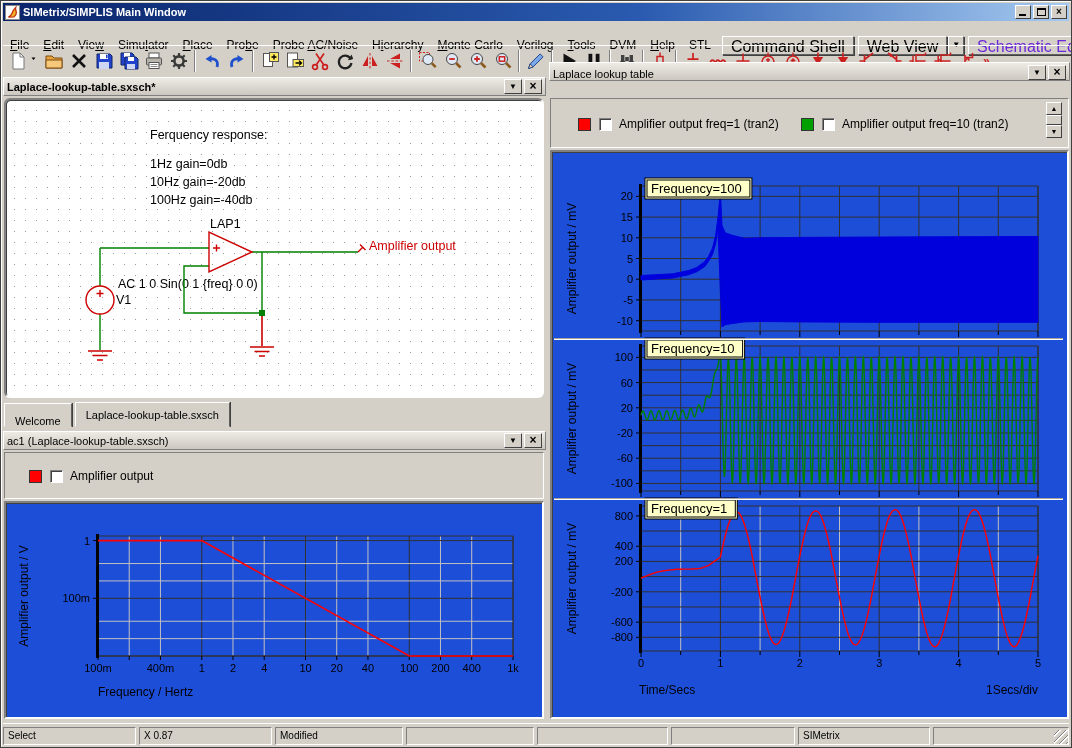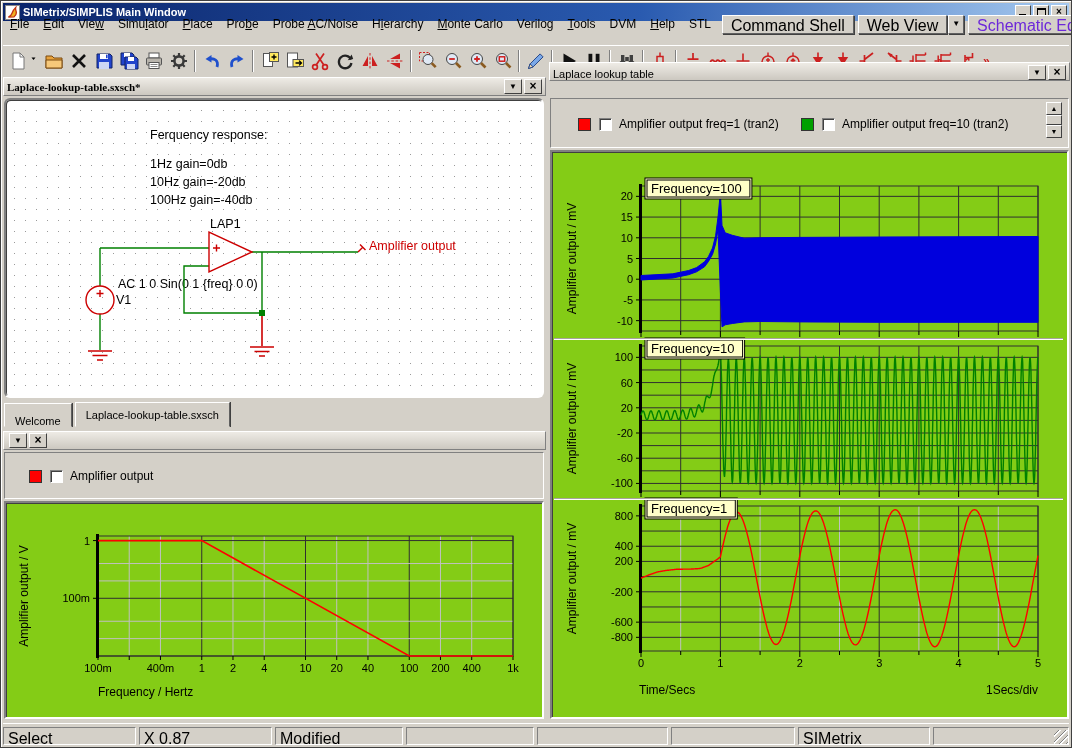--- a/index.html
+++ b/index.html
@@ -11,21 +11,21 @@
   .titlebar{position:absolute;left:2px;top:2px;right:2px;height:18px;
     background:linear-gradient(90deg,#0a246a,#2a5bb0 60%,#a6caf0);
     display:flex;align-items:center;color:#fff;font-weight:bold;font-size:11px;padding-left:2px;}
   .titlebar .logo{width:15px;height:15px;margin-right:3px;background:#fff;border:1px solid #888;display:flex;align-items:center;justify-content:center;}
   .win-btns{margin-left:auto;display:flex;gap:2px;padding-right:2px;}
   .win-btn{width:16px;height:14px;background:#d4d0c8;border:1px solid;border-color:#fff #404040 #404040 #fff;
     position:relative;font-size:10px;line-height:12px;text-align:center;color:#000;font-weight:bold;}
   .win-btn .minbar{position:absolute;left:3px;bottom:2px;width:7px;height:2px;background:#000;}
   .win-btn .maxbox{position:absolute;left:3px;top:2px;width:9px;height:8px;border:1px solid #000;border-top-width:2px;}
   
-  .menubar{position:absolute;left:2px;top:11px;right:2px;height:24px;display:flex;align-items:center;font-size:12px;color:#000;}
+  .menubar{position:absolute;left:2px;top:32px;right:2px;height:24px;display:flex;align-items:center;font-size:12px;color:#000;}
   .menu-item{padding:3px 7px;white-space:nowrap;}
   .menu-item .u{text-decoration:underline;}
   .menu-buttons{margin-left:auto;display:flex;align-items:center;padding-right:3px;}
   .mbtn{border:1px solid;border-color:#fff #606060 #606060 #fff;box-shadow:1px 1px 0 #404040;
     background:#d4d0c8;font-size:16px;padding:1px 8px 1px;margin-left:4px;height:19px;white-space:nowrap;}
   .mbtn.blue{color:#6d28d9;}
   .mbtn.drop{margin-left:1px;padding:1px 3px 2px;font-size:8px;line-height:13px;}
   
   .toolbar{position:absolute;left:2px;top:44px;right:2px;height:30px;display:flex;align-items:center;
     border-top:1px solid #fff;padding-left:2px;}
@@ -33,25 +33,25 @@
   .tool svg{width:20px;height:20px;}
   .tool.narrow{width:11px;}
   .tool.narrow svg{width:10px;height:10px;}
   .tsep{width:2px;height:22px;border-left:1px solid #808080;border-right:1px solid #fff;margin:0 3px;}
   .toverflow{font-size:12px;font-weight:bold;color:#cc2020;padding:0 3px;}
   
   .phead{position:absolute;height:19px;background:linear-gradient(#eeebe5,#ccc8c0);
     border:1px solid;border-color:#fff #808080 #808080 #fff;
     display:flex;align-items:center;font-size:11px;padding:0 3px;}
   .phead .ttl{flex:1;white-space:nowrap;overflow:hidden;}
-  .phead.bold .ttl{font-weight:bold;font-family:Liberation Serif, serif;}
+  .phead.bold .ttl{font-weight:bold;}
   .ph-btn{width:18px;height:15px;background:#d4d0c8;border:1px solid;border-color:#fff #404040 #404040 #fff;
     font-size:8px;text-align:center;line-height:14px;margin-left:2px;color:#000;}
   .ph-btn.x{font-size:12px;font-weight:bold;line-height:13px;}
-  .sunk{position:absolute;background:#84cc16;border:2px solid;border-color:#808080 #fff #fff #808080;
+  .sunk{position:absolute;background:#1d4ed8;border:2px solid;border-color:#808080 #fff #fff #808080;
     box-shadow:inset 1px 1px 0 #404040;}
   .strip{position:absolute;background:#d4d0c8;border:1px solid;border-color:#808080 #fff #fff #808080;}
   .legend-entry{position:absolute;display:flex;align-items:center;height:14px;}
   .legend-entry .swatch{width:13px;height:13px;border:1px solid #333;}
   .legend-entry .cbx{width:13px;height:13px;background:#fff;border:1px solid;border-color:#808080 #fff #fff #808080;
     box-shadow:inset 1px 1px 0 #404040;margin-left:8px;}
   .legend-entry .lbl{font-size:12px;margin-left:7px;white-space:nowrap;}
   
   .schematic{background-color:#fff;background-image:radial-gradient(circle,#9a9a9a 0.9px,rgba(0,0,0,0) 1px);
     background-size:11px 11px;background-position:3px 5px;}
@@ -61,21 +61,21 @@
     font-size:11px;padding:11px 10px;margin-right:3px;height:21px;white-space:nowrap;}
   .tab.active{height:25px;padding-top:6px;border-bottom-color:#d4d0c8;position:relative;z-index:2;}
   
   .sb{position:absolute;width:16px;background:#d4d0c8;}
   .sb .sbb{width:16px;height:13px;background:#d4d0c8;border:1px solid;border-color:#fff #404040 #404040 #fff;
     font-size:7px;text-align:center;line-height:12px;color:#000;}
   .sb .sbt{width:16px;height:10px;background:#d4d0c8;border:1px solid;border-color:#fff #404040 #404040 #fff;}
   
   .statusbar{position:absolute;left:2px;right:2px;bottom:2px;height:22px;display:flex;gap:3px;
     padding-top:3px;border-top:1px solid #fff;}
-  .scell{border:1px solid;border-color:#808080 #fff #fff #808080;font-size:16px;padding:2px 4px;white-space:nowrap;overflow:hidden;}
+  .scell{border:1px solid;border-color:#808080 #fff #fff #808080;font-size:10px;padding:2px 4px;white-space:nowrap;overflow:hidden;}
   .scell.grip{background:repeating-linear-gradient(135deg,#d4d0c8 0 3px,#808080 3px 4px,#fff 4px 5px);
     background-size:14px 14px;background-repeat:no-repeat;background-position:bottom right;}
   svg text{font-family:"Liberation Sans",sans-serif;}
 </style>
 </head>
 <body>
 
 <div class="window">
 
   <div class="titlebar">
@@ -439,20 +439,21 @@
       <text x="363" y="150" font-size="12.5" fill="#cc0000">Amplifier output</text>
     </svg>
   </div>
 
   <div class="tabbar" style="left:3px;top:400px;width:540px;height:26px;" id="tabbar">
       <span class="tab">Welcome</span>
       <span class="tab active">Laplace-lookup-table.sxsch</span>
     </div>
 
   <div class="phead" style="left:2px;top:430px;width:543px;">
+    <span class="ttl">ac1 (Laplace-lookup-table.sxsch)</span>
     <span class="ph-btn">▼</span>
     <span class="ph-btn x">×</span>
   </div>
 
   <div class="strip" style="left:3px;top:451px;width:540px;height:47px;" id="ac-legend">
       <span class="legend-entry" style="left: 24px; top: 16px;">
         <span class="swatch" style="background: rgb(255, 0, 0);"></span>
         <span class="cbx"></span>
         <span class="lbl">Amplifier output</span>
       </span>

